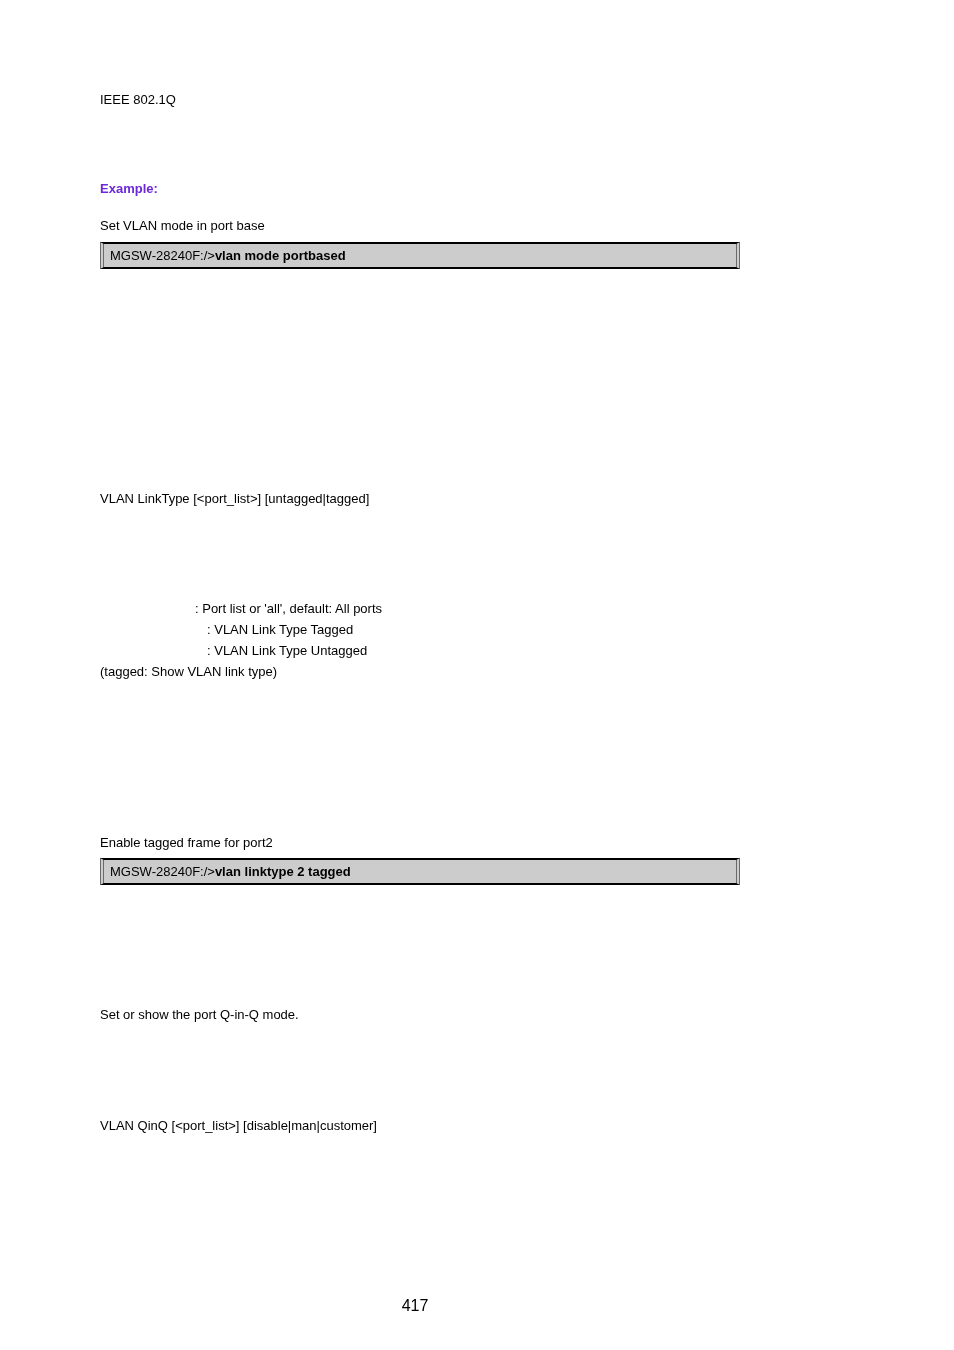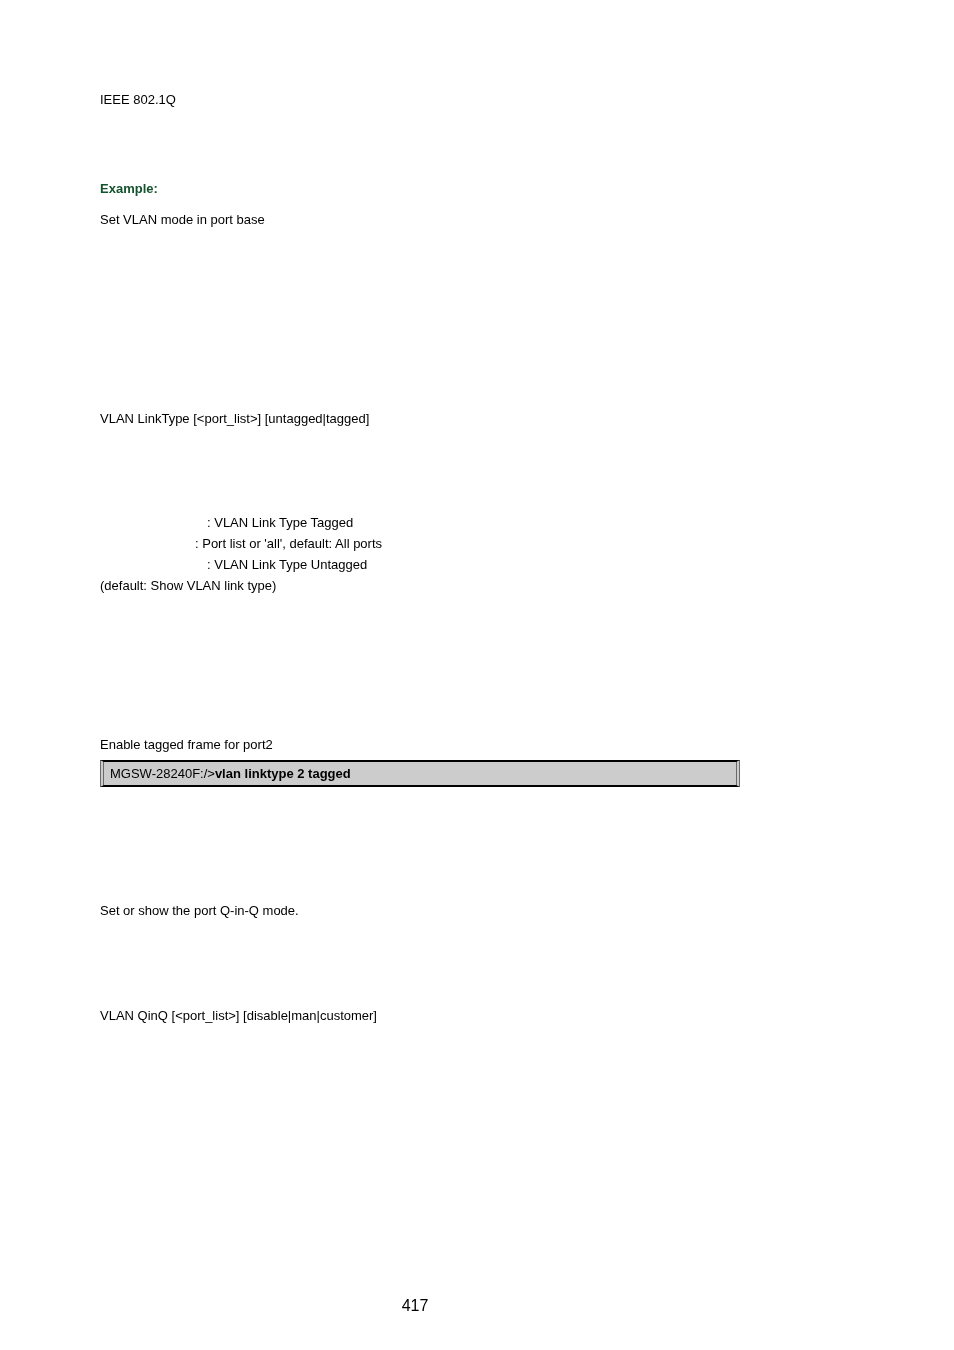--- a/index.html
+++ b/index.html
@@ -34,22 +34,22 @@
   }
   .code-box .content {
     font-family: Arial, Helvetica, sans-serif;
     font-size: 13px;
     white-space: pre;
   }
   .gap-md { height: 40px; }
   .gap-lg { height: 70px; }
   .section-head {
     font-weight: bold;
-    color: #14532d;
-    margin-bottom: 14px;
+    color: #6d28d9;
+    margin-bottom: 20px;
   }
   .param-row {
     display: flex;
     flex-direction: row;
   }
   .param-key {
     width: 95px;
     font-weight: bold;
     flex-shrink: 0;
   }
@@ -77,52 +77,55 @@
 <body>
 
 <div class="page">
 
   <div class="line">IEEE 802.1Q</div>
 
   <div class="gap-lg"></div>
 
   <div class="section-head">Example:</div>
   <div class="line">Set VLAN mode in port base</div>
+  <div class="code-box">
+    <span class="content"><span>MGSW-28240F:/&gt;</span><span class="inline-bold">vlan mode portbased</span></span>
+  </div>
 
   <div class="gap-md"></div>
 
   <div class="cmd-title" style="visibility:hidden;height:0;overflow:hidden">VLAN Link Type</div>
 
   <div class="gap-md"></div>
 
   <div class="section-head" style="visibility:hidden;height:0;overflow:hidden">Description:</div>
 
   <div class="gap-lg"></div>
 
   <div class="section-head" style="visibility:hidden;height:0;overflow:hidden">Syntax:</div>
   <div class="line">VLAN LinkType [&lt;port_list&gt;] [untagged|tagged]</div>
 
   <div class="gap-lg"></div>
 
   <div class="section-head" style="visibility:hidden;height:0;overflow:hidden">Parameters:</div>
 
   <div class="param-row">
+    <div class="param-key" style="visibility:hidden">&lt;port_list&gt;</div>
+    <div class="param-desc line">: Port list or 'all', default: All ports</div>
+  </div>
+  <div class="param-row">
     <div class="param-key" style="visibility:hidden">Tagged</div>
     <div class="param-desc line" style="padding-left:12px">: VLAN Link Type Tagged</div>
-  </div>
-  <div class="param-row">
-    <div class="param-key" style="visibility:hidden">&lt;port_list&gt;</div>
-    <div class="param-desc line">: Port list or 'all', default: All ports</div>
   </div>
   <div class="param-row">
     <div class="param-key" style="visibility:hidden">Untagged</div>
     <div class="param-desc line" style="padding-left:12px">: VLAN Link Type Untagged</div>
   </div>
 
-  <div class="line">(default: Show VLAN link type)</div>
+  <div class="line">(tagged: Show VLAN link type)</div>
 
   <div class="gap-md"></div>
 
   <div class="section-head" style="visibility:hidden;height:0;overflow:hidden">Default Setting:</div>
 
   <div class="gap-lg"></div>
 
   <div class="section-head" style="visibility:hidden;height:0;overflow:hidden">Example:</div>
   <div class="line">Enable tagged frame for port2</div>
 

